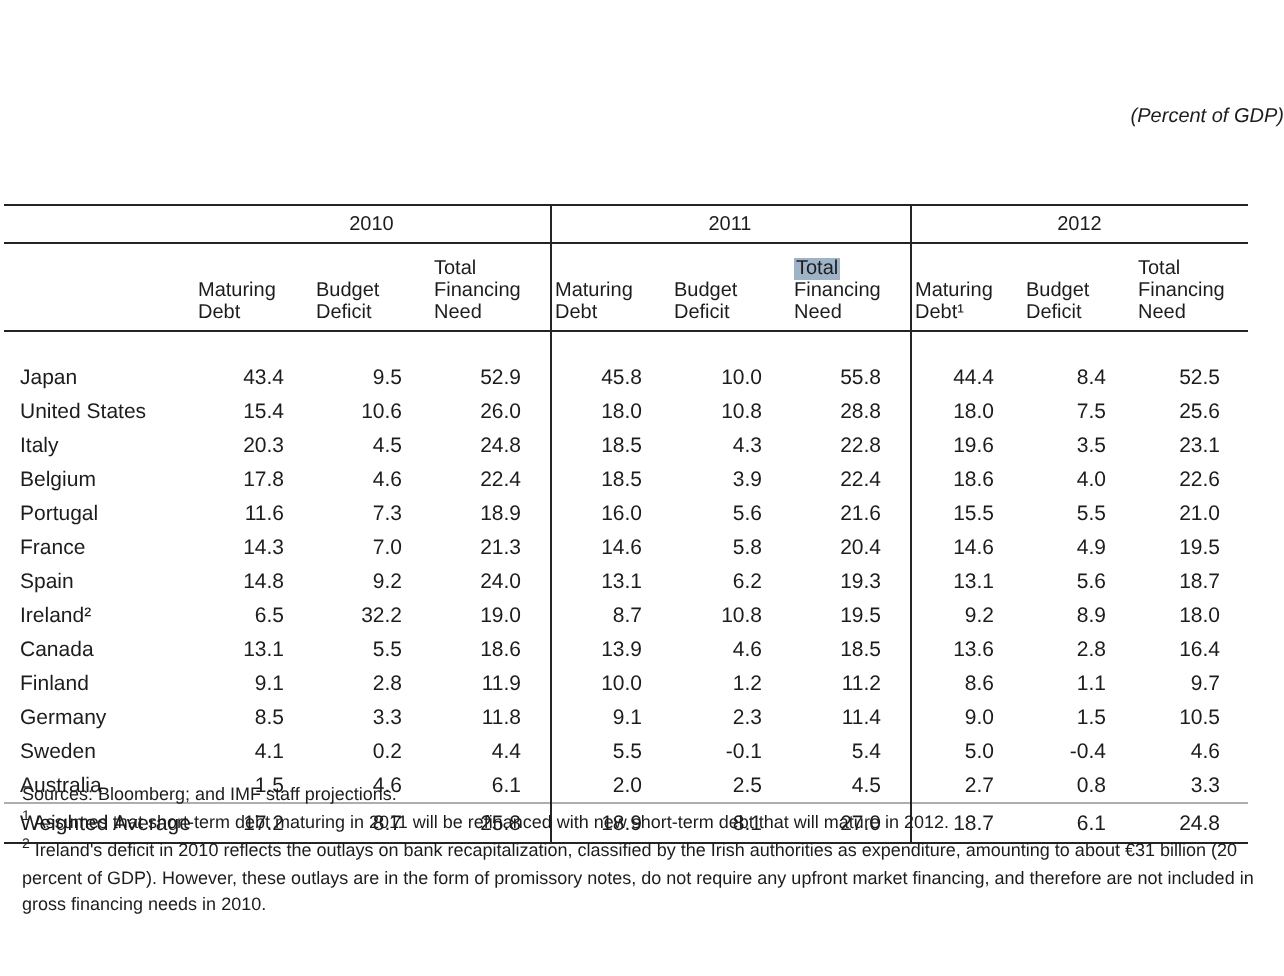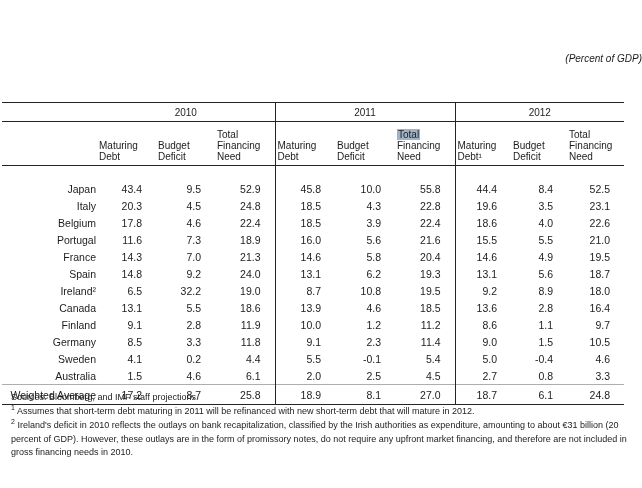--- a/index.html
+++ b/index.html
@@ -27,21 +27,21 @@
   }
   .headrow td {
     height:40px; border-bottom:1.4px solid #242424;
     text-align:left; vertical-align:bottom;
     font-size:10px; line-height:11px; padding:0 2px 3px 2px;
     white-space:pre-line;
   }
   .groupstart { border-left:1.3px solid #242424; }
   .spacer td { height:12px; }
   .bodyrow td { height:15px; font-size:10.5px; vertical-align:middle; }
-  .rowlabel { text-align:right; padding-left:8px; }
+  .rowlabel { text-align:left; padding-left:8px; }
   .num { text-align:right; padding-right:14px; }
   .summaryrow td {
     height:17px; font-size:10.5px; vertical-align:middle;
     border-top:1px solid #aeaeae;
   }
   .hl { background:var(--hl,#9fb3c8); padding:0 1px; }
   .hblock { display:block; white-space:pre-line; }
   .footnotes {
     position:absolute; top:391px; left:11px; width:622px;
     font-size:9px; line-height:13.5px;
@@ -120,20 +120,32 @@
           <td class="num">9.5</td>
           <td class="num">52.9</td>
           <td class="num groupstart">45.8</td>
           <td class="num">10.0</td>
           <td class="num">55.8</td>
           <td class="num groupstart">44.4</td>
           <td class="num">8.4</td>
           <td class="num">52.5</td>
         </tr>
         <tr class="bodyrow">
+          <td class="rowlabel">United States</td>
+          <td class="num">15.4</td>
+          <td class="num">10.6</td>
+          <td class="num">26.0</td>
+          <td class="num groupstart">18.0</td>
+          <td class="num">10.8</td>
+          <td class="num">28.8</td>
+          <td class="num groupstart">18.0</td>
+          <td class="num">7.5</td>
+          <td class="num">25.6</td>
+        </tr>
+        <tr class="bodyrow">
           <td class="rowlabel">Italy</td>
           <td class="num">20.3</td>
           <td class="num">4.5</td>
           <td class="num">24.8</td>
           <td class="num groupstart">18.5</td>
           <td class="num">4.3</td>
           <td class="num">22.8</td>
           <td class="num groupstart">19.6</td>
           <td class="num">3.5</td>
           <td class="num">23.1</td>

